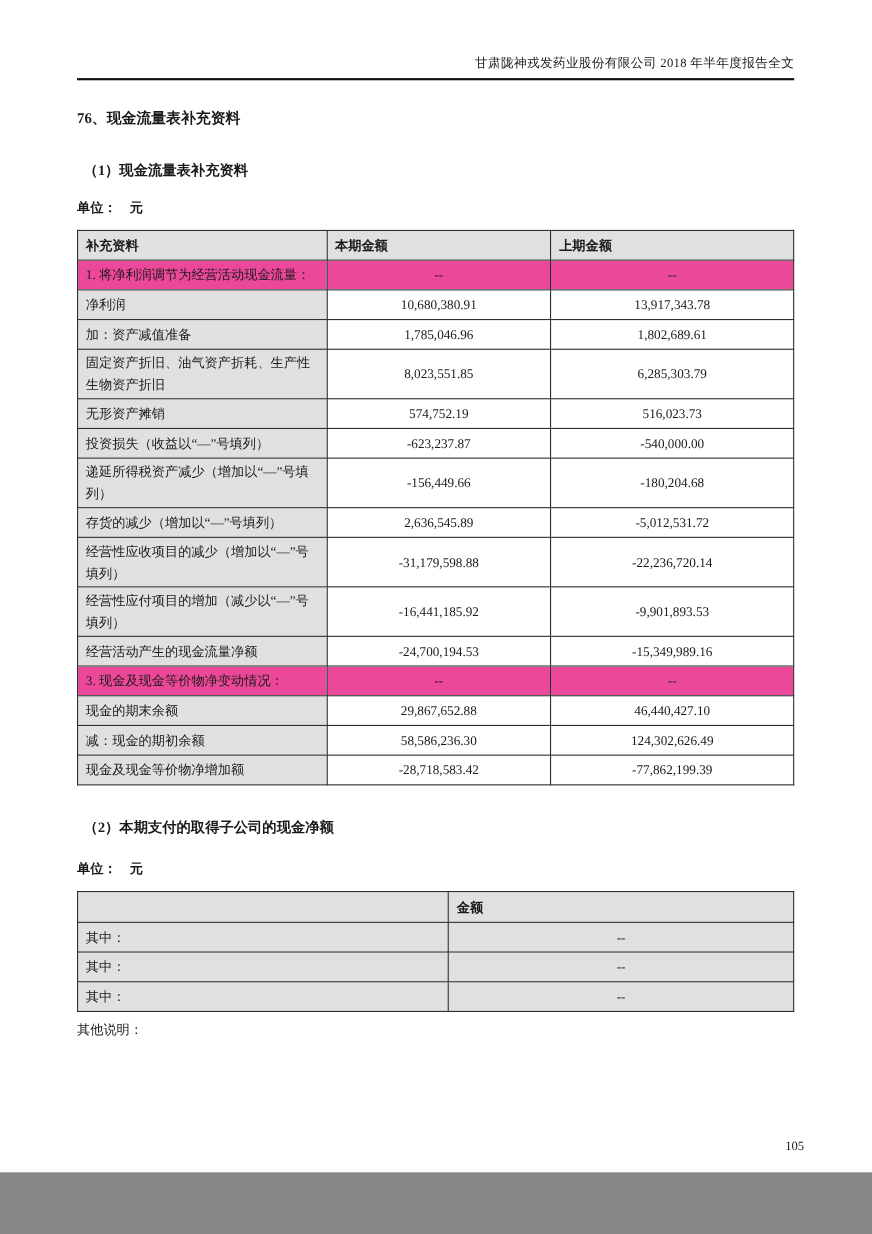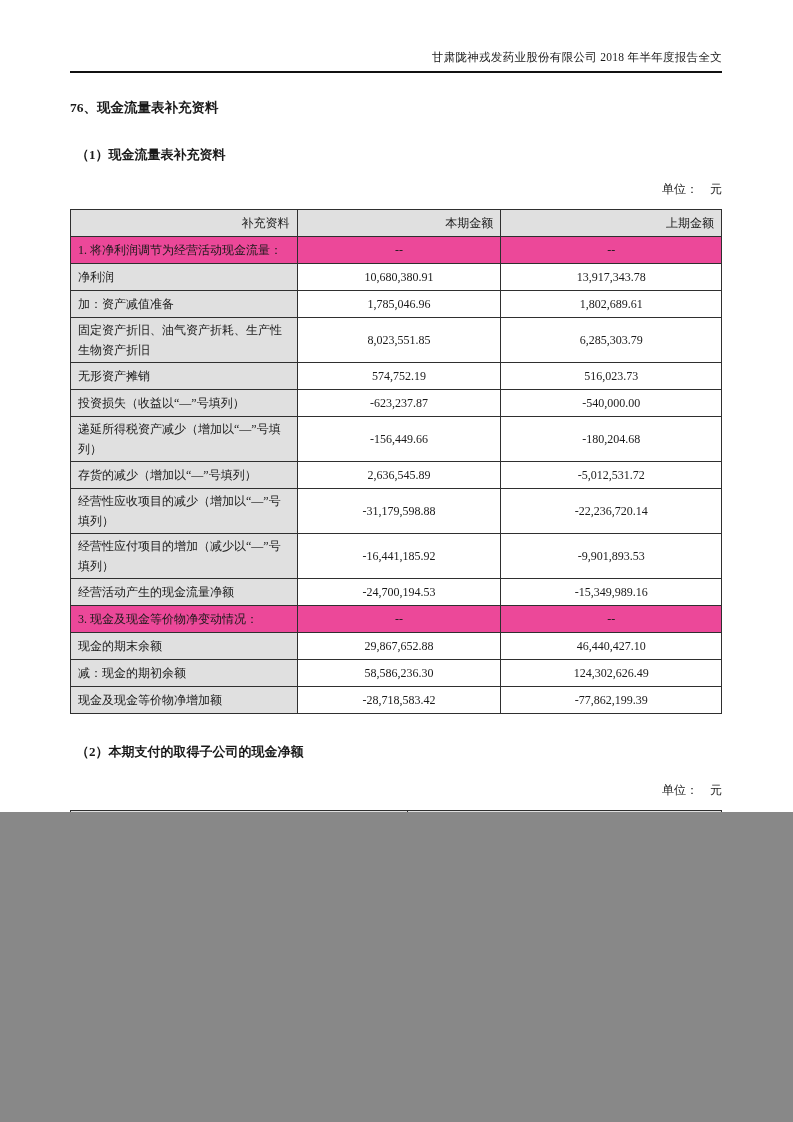--- a/index.html
+++ b/index.html
@@ -1,19 +1,19 @@
 <!DOCTYPE html>
 <html><head>
 <meta charset="utf-8">
 <style>
   * { margin:0; padding:0; box-sizing:border-box; }
   html,body { background:#888; }
   .page {
     position:relative;
-    width:793px; height:812px;
+    width:793px; height:1066px;
     margin:0 auto;
     background:#ffffff;
     font-family:"Liberation Serif","DejaVu Serif",serif;
     color:#1a1a1a;
     overflow:hidden;
   }
   .content {
     position:absolute;
     left:70px; top:0;
     width:652px;
@@ -32,43 +32,44 @@
     font-weight:bold;
   }
   .h2 {
     margin-top:29px;
     margin-left:6px;
     font-size:13px;
     font-weight:bold;
   }
   .unit-line {
     margin-top:17px;
-    text-align:right;
+    text-align:left;
     font-size:12px;
+    font-weight:bold;
   }
   .unit-line.second { margin-top:21px; }
   table {
     margin-top:11px;
     width:100%;
     border-collapse:collapse;
     table-layout:fixed;
     font-size:12px;
   }
   th, td {
     border:1px solid #2f2f2f;
     padding:2px 7px;
     vertical-align:middle;
     line-height:20px;
     height:27px;
     overflow:hidden;
   }
   th {
     background:#e0e0e0;
-    font-weight:normal;
-    text-align:right;
+    font-weight:bold;
+    text-align:left;
   }
   td.label-cell {
     background:#e0e0e0;
     text-align:left;
   }
   td.value-cell { background:#ffffff; }
   td.num { text-align:center; }
   td.center { text-align:center; }
   tr.section-row td { background:#ec4899; }
   .t2 th, .t2 td { background:#e0e0e0; }

